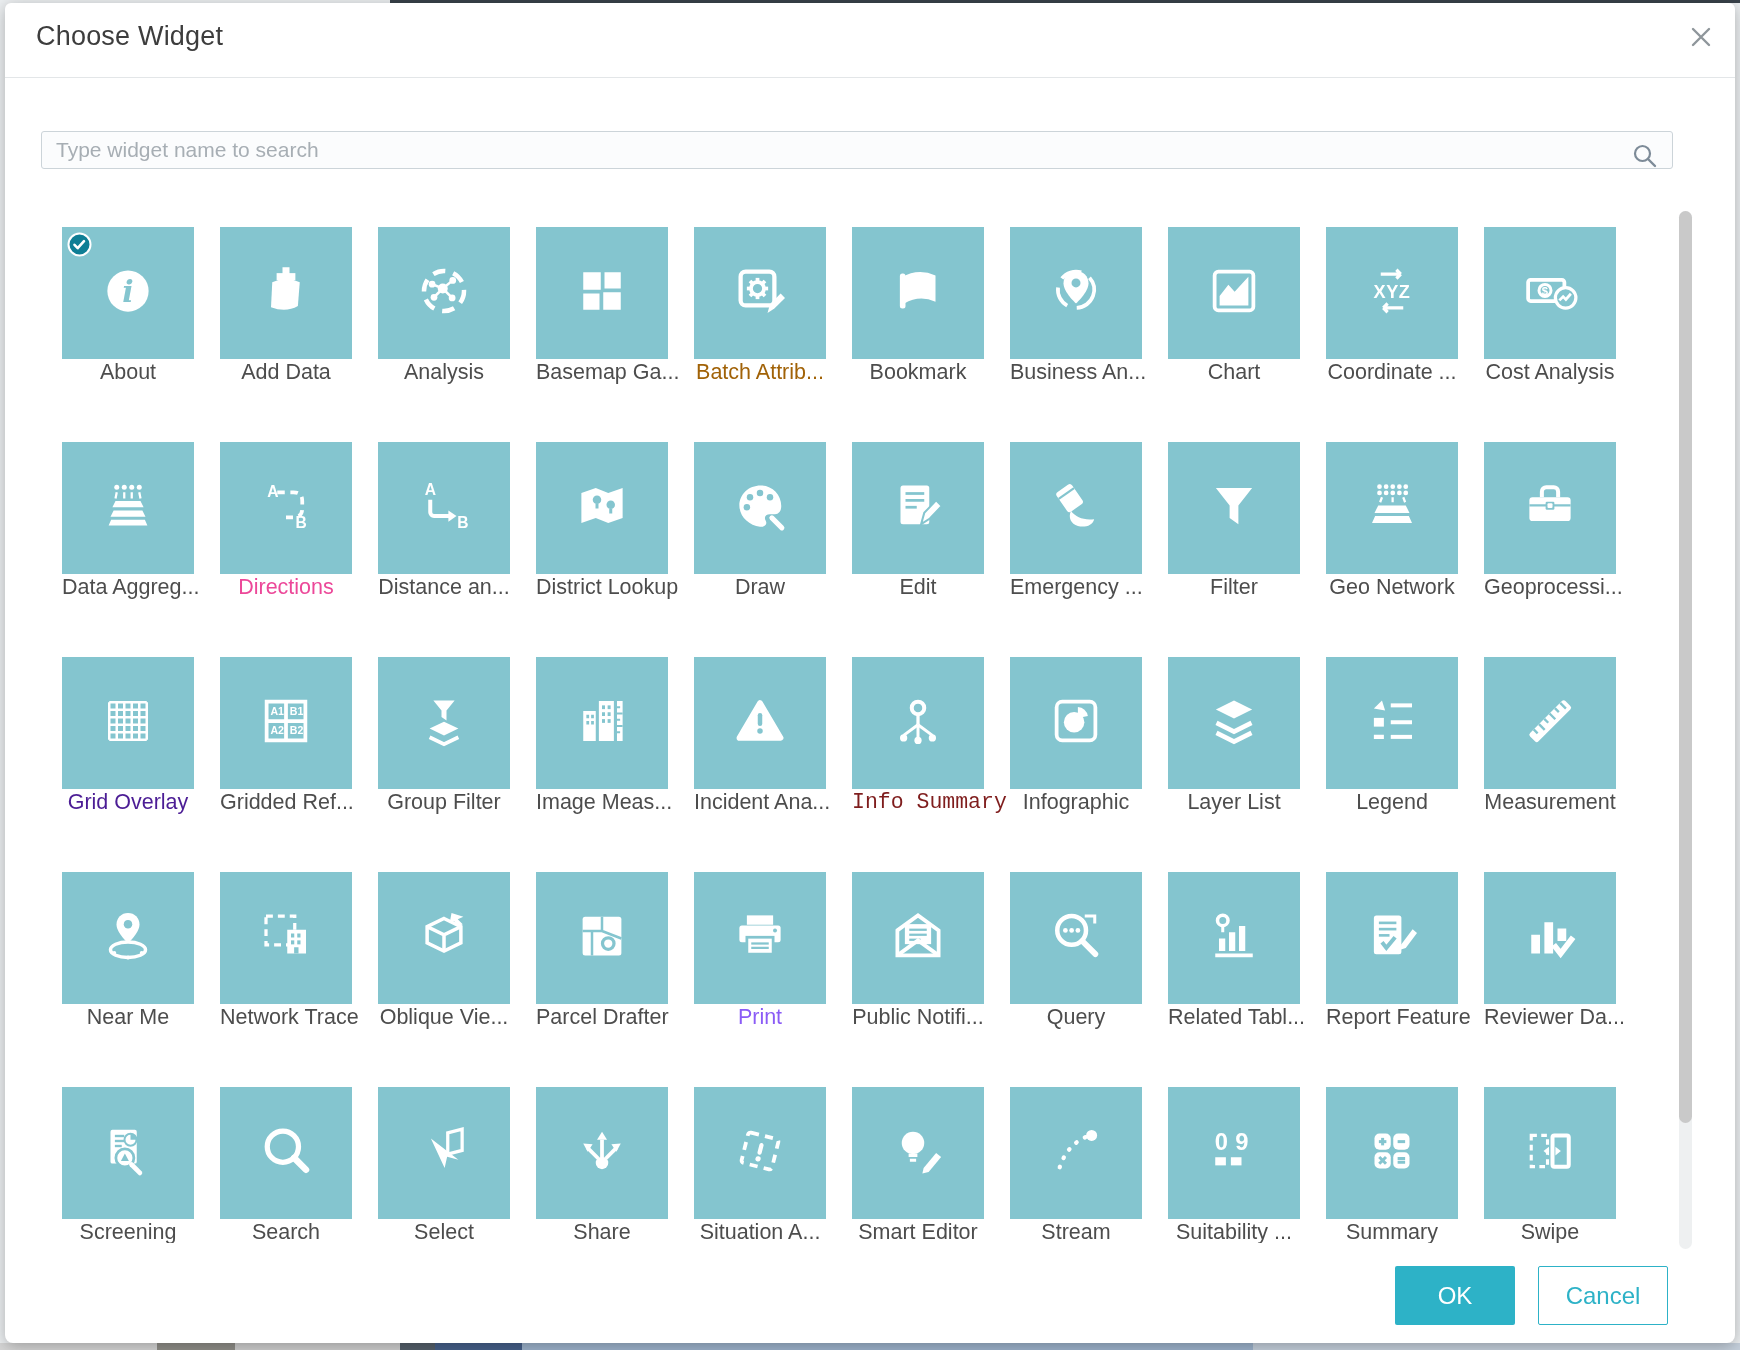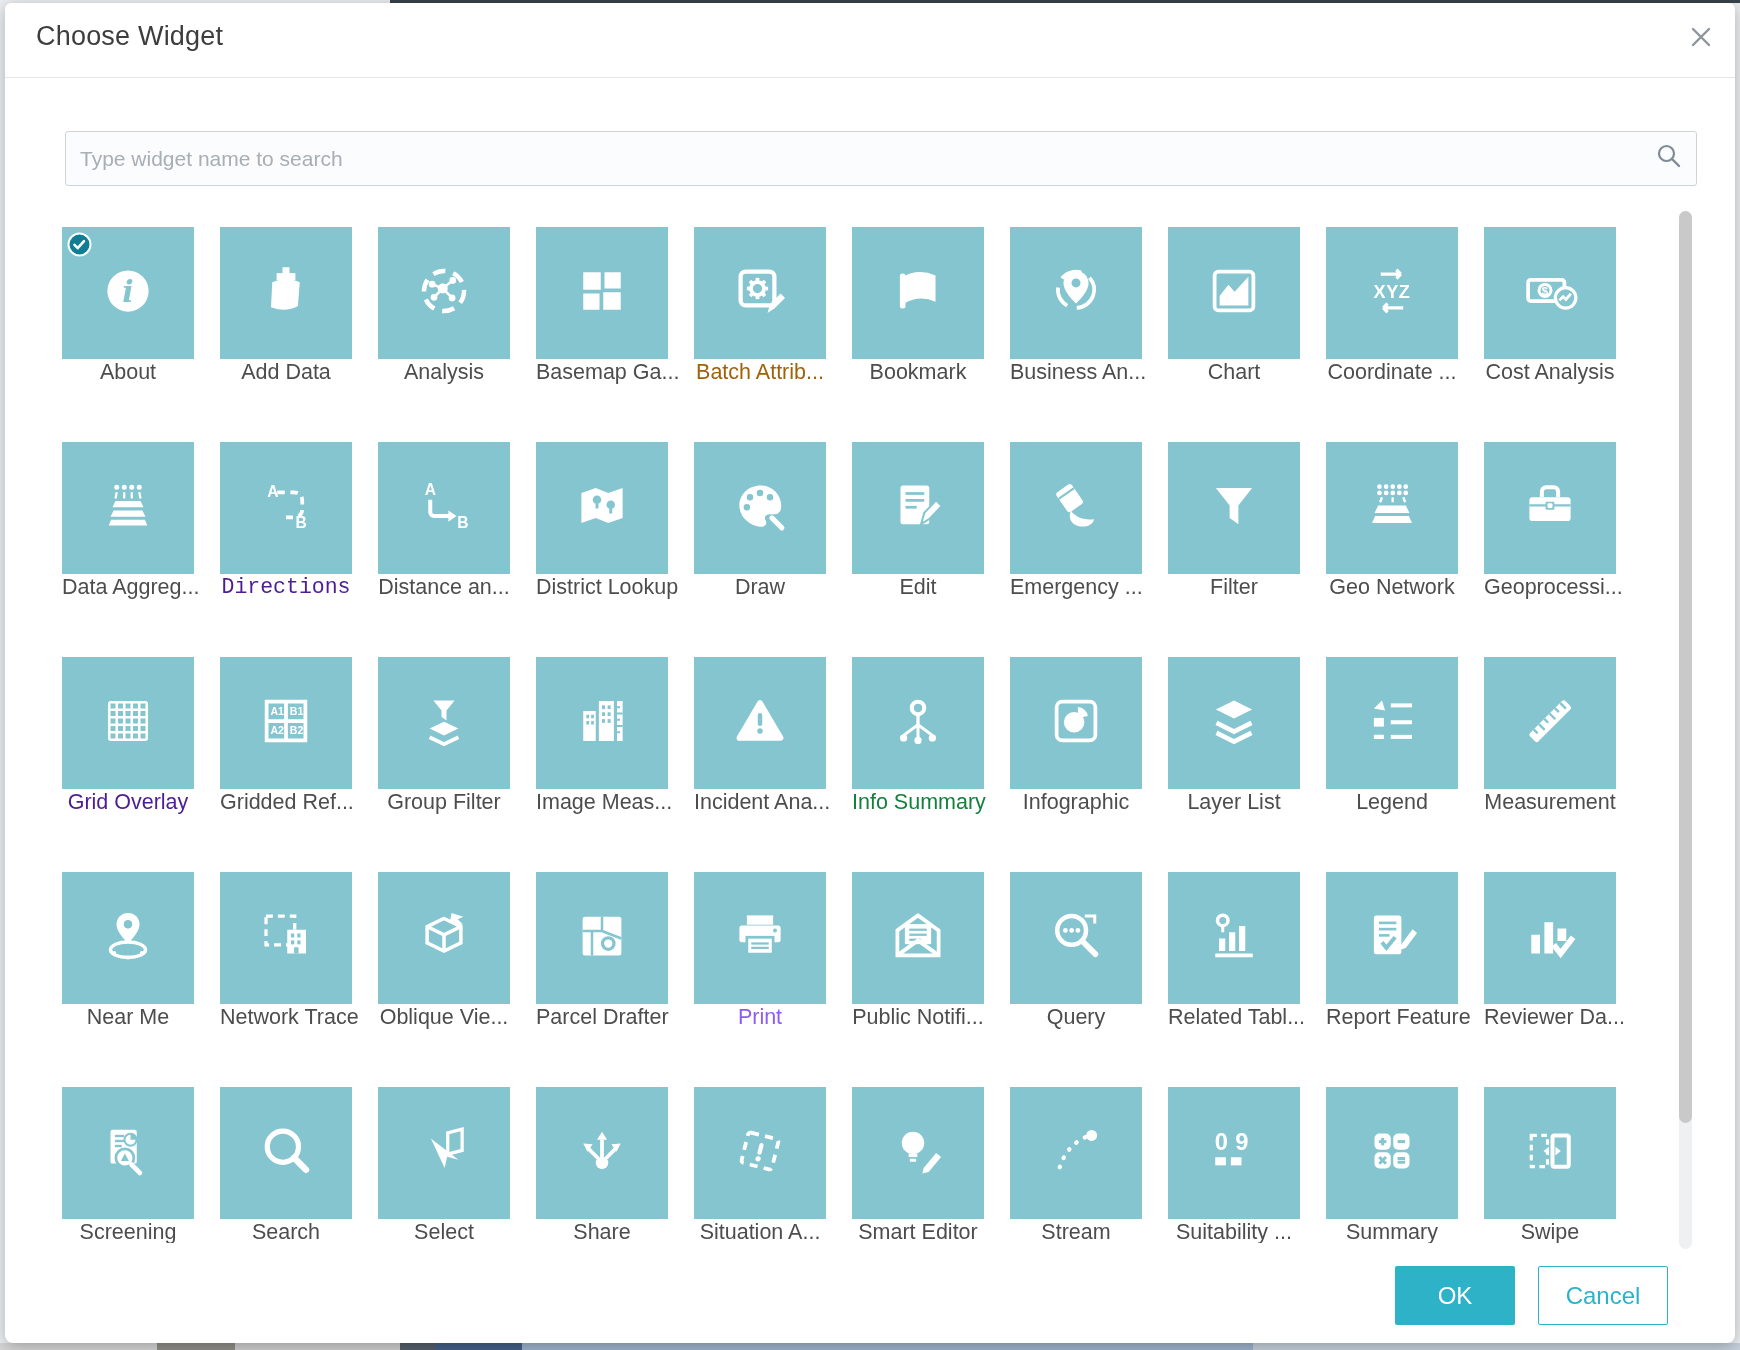--- a/index.html
+++ b/index.html
@@ -9,21 +9,21 @@
   .page-under{position:absolute;left:0;top:1343px;width:1740px;height:7px;
     background:linear-gradient(90deg,#d6d6d6 0%,#d6d6d6 9%,#8f8e88 9%,#8f8e88 13.5%,
       #cfcfcf 13.5%,#cfcfcf 23%,#55606b 23%,#55606b 25%,#46608a 25%,#46608a 30%,
       #9db3cc 30%,#9db3cc 72%,#c5d0dc 72%,#c5d0dc 100%);}
   .modal{position:absolute;left:5px;top:3px;width:1730px;height:1340px;background:#fff;
          border-radius:6px 6px 8px 8px;box-shadow:0 3px 16px rgba(0,0,0,.28);}
   .dlg-title{position:absolute;left:31px;top:18px;font-size:27px;color:#3d3d3d;letter-spacing:.2px;}
   .close-btn{position:absolute;left:1678px;top:17px;width:36px;height:36px;border:none;background:none;
              cursor:pointer;display:flex;align-items:center;justify-content:center;padding:0;}
   .hdr-divider{position:absolute;left:0;top:74px;width:1730px;height:1px;background:#e3e6e8;}
-  .search-wrap{position:absolute;left:60px;top:128px;width:1632px;height:55px;}
+  .search-wrap{position:absolute;left:36px;top:128px;width:1632px;height:38px;}
   .search-input{width:100%;height:100%;box-sizing:border-box;border:1px solid #ccd4d9;border-radius:3px;
     background:#fbfcfd;font-family:"Liberation Sans",sans-serif;font-size:21px;color:#444;
     padding:0 52px 0 14px;outline:none;}
   .search-input::placeholder{color:#a7aeb4;}
   .search-icon{position:absolute;right:15px;top:12px;width:26px;height:26px;}
   .widget-grid{position:absolute;left:57px;top:224px;width:1612px;height:1016px;overflow:hidden;
     display:grid;grid-template-columns:repeat(10,132px);column-gap:26px;grid-auto-rows:215px;}
   .widget-cell{width:132px;cursor:pointer;}
   .tile{width:132px;height:132px;background:#84c5cf;position:relative;
         display:flex;align-items:center;justify-content:center;}
@@ -206,21 +206,21 @@
         <div class="widget-label" style="color: rgb(77, 77, 77);">Data Aggreg...</div>
       </div>
       <div class="widget-cell">
         <div class="tile" style="background: rgb(132, 197, 207);">
           <span><svg width="60" height="60" viewBox="0 0 48 48">
               <text x="9" y="17" font-size="12.5" font-weight="bold" fill="#fff">A</text>
               <text x="31.5" y="41.5" font-size="12.5" font-weight="bold" fill="#fff">B</text>
               <path d="M17 13 H30 Q37 13 37 20 V26 Q37 33 30 33 H24" stroke="#fff" stroke-width="3" stroke-dasharray="6 4.5" fill="none"></path>
             </svg></span>
         </div>
-        <div class="widget-label" style="color: #4c1d95; font-family: Liberation Mono, monospace;">Directions</div>
+        <div class="widget-label" style="color: #ec4899;">Directions</div>
       </div>
       <div class="widget-cell">
         <div class="tile" style="background: rgb(132, 197, 207);">
           <span><svg width="60" height="60" viewBox="0 0 48 48">
               <text x="8.5" y="15.5" font-size="12.5" font-weight="bold" fill="#fff">A</text>
               <path d="M13 19 V29 a3 3 0 0 0 3 3 h13" stroke="#fff" stroke-width="3.2" fill="none"></path>
               <path d="M27.5 27.5 L34 32 L27.5 36.5 Z" fill="#fff"></path>
               <text x="34.5" y="41.5" font-size="12.5" font-weight="bold" fill="#fff">B</text>
             </svg></span>
         </div>
@@ -403,21 +403,21 @@
               <g stroke="#fff" stroke-width="2.4">
                 <line x1="24" y1="27" x2="12.5" y2="35.5"></line>
                 <line x1="24" y1="27" x2="35.5" y2="35.5"></line>
                 <line x1="24" y1="27" x2="24" y2="37"></line>
               </g>
               <circle cx="12.5" cy="37.5" r="2.9" fill="#fff"></circle>
               <circle cx="24" cy="39.5" r="2.9" fill="#fff"></circle>
               <circle cx="35.5" cy="37.5" r="2.9" fill="#fff"></circle>
             </svg></span>
         </div>
-        <div class="widget-label" style="color: #15803d;">Info Summary</div>
+        <div class="widget-label" style="color: #7f1d1d; font-family: Liberation Mono, monospace;">Info Summary</div>
       </div>
       <div class="widget-cell">
         <div class="tile" style="background: rgb(132, 197, 207);">
           <span><svg width="60" height="60" viewBox="0 0 48 48">
               <rect x="8.5" y="8.5" width="31" height="31" rx="4.5" fill="none" stroke="#fff" stroke-width="3"></rect>
               <circle cx="22.5" cy="25" r="8.2" fill="#fff"></circle>
               <path d="M25.5 21.5 L25.5 12.8 A8.6 8.6 0 0 1 33.5 20 Z" fill="#fff"></path>
             </svg></span>
         </div>
         <div class="widget-label" style="color: rgb(77, 77, 77);">Infographic</div>

